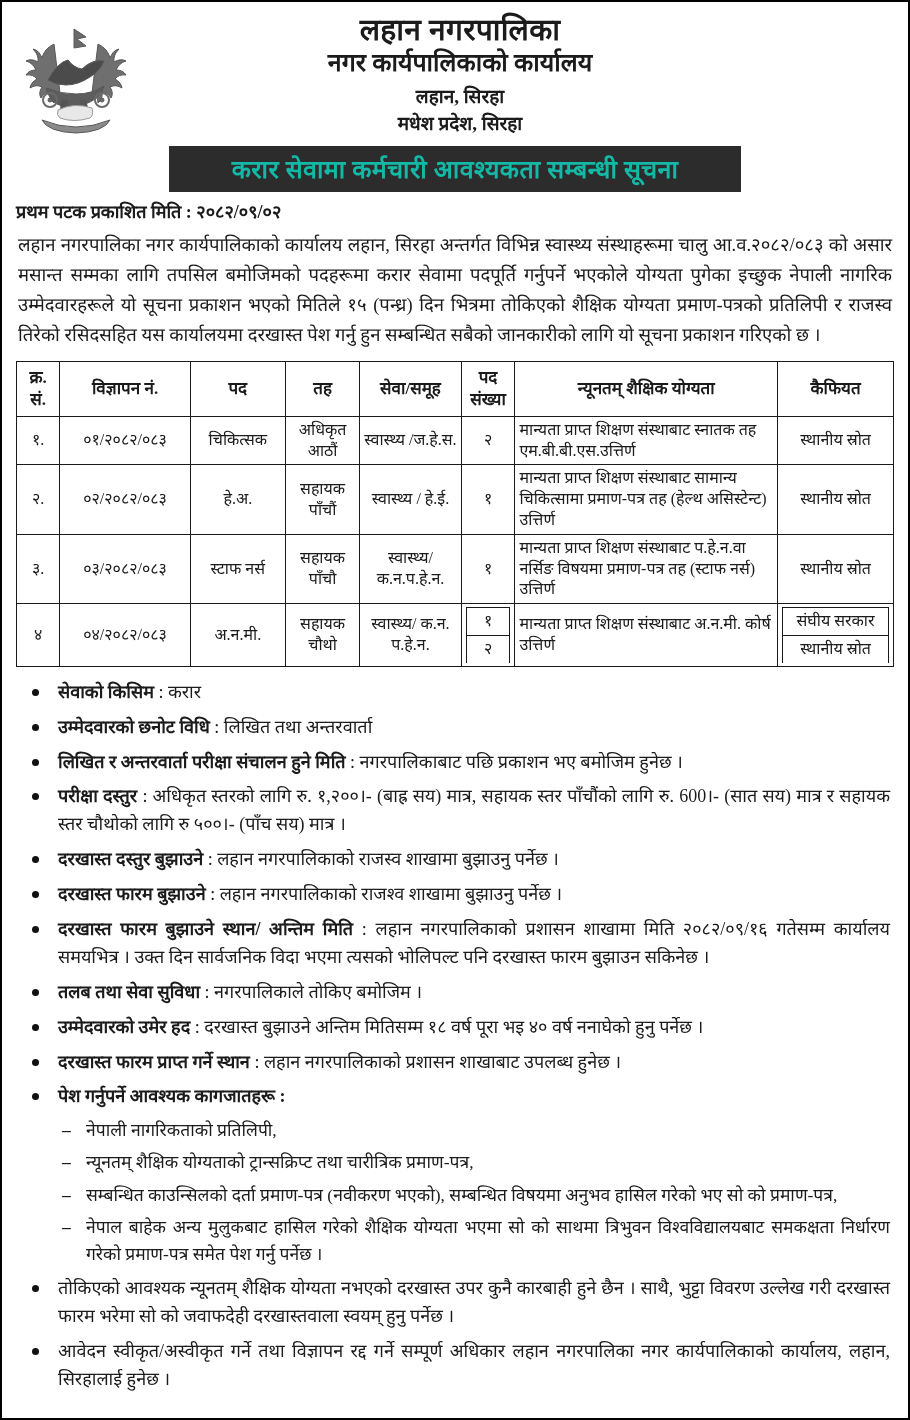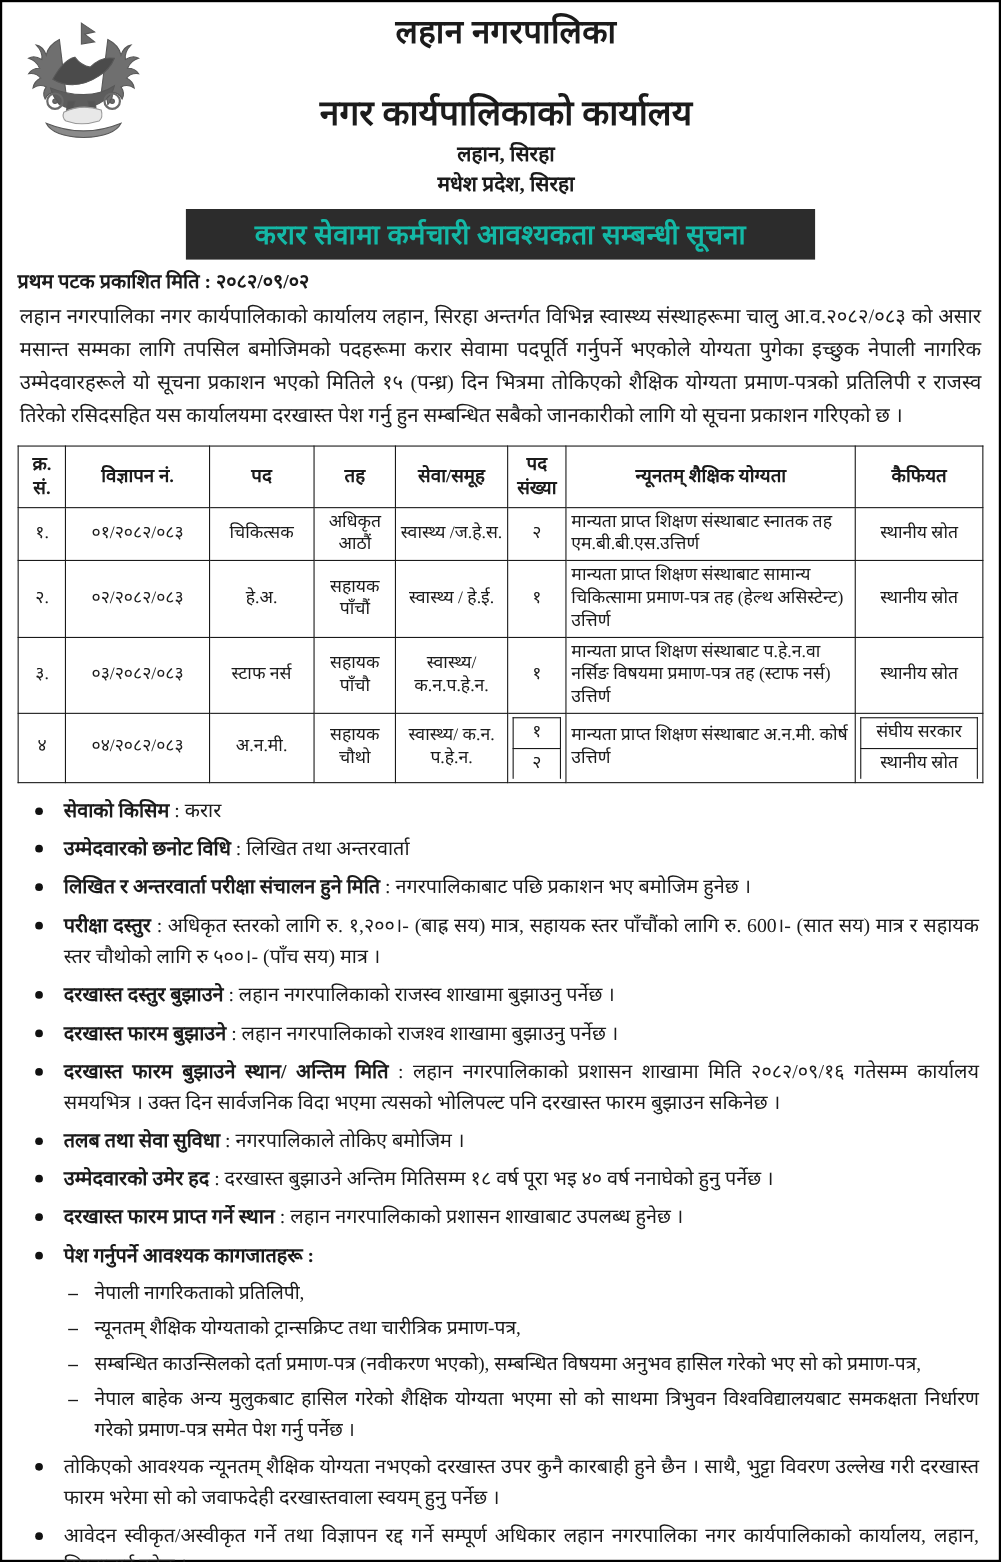--- a/index.html
+++ b/index.html
@@ -20,21 +20,21 @@
     height: 1420px;
     box-sizing: border-box;
     border: 2px solid #000;
     padding: 6px 14px 0 14px;
     background: #fff;
   }
 
   
   .header {
     display: flex;
-    align-items: flex-start;
+    align-items: flex-end;
     padding-top: 4px;
   }
   .emblem {
     width: 120px;
     flex: 0 0 120px;
     display: flex;
     justify-content: center;
     align-items: flex-start;
     padding-top: 6px;
   }
@@ -44,24 +44,23 @@
     text-align: center;
     padding-right: 110px;
   }
   .org-name-1 {
     font-size: 30px;
     font-weight: bold;
     line-height: 1.18;
     letter-spacing: .3px;
   }
   .org-name-2 {
-    font-size: 32px;
+    font-size: 25px;
     font-weight: bold;
     line-height: 1.25;
-    margin-top: 36px;
   }
   .org-addr-1 {
     font-size: 19px;
     font-weight: bold;
     line-height: 1.45;
     margin-top: 4px;
   }
   .org-addr-2 {
     font-size: 19px;
     font-weight: bold;

